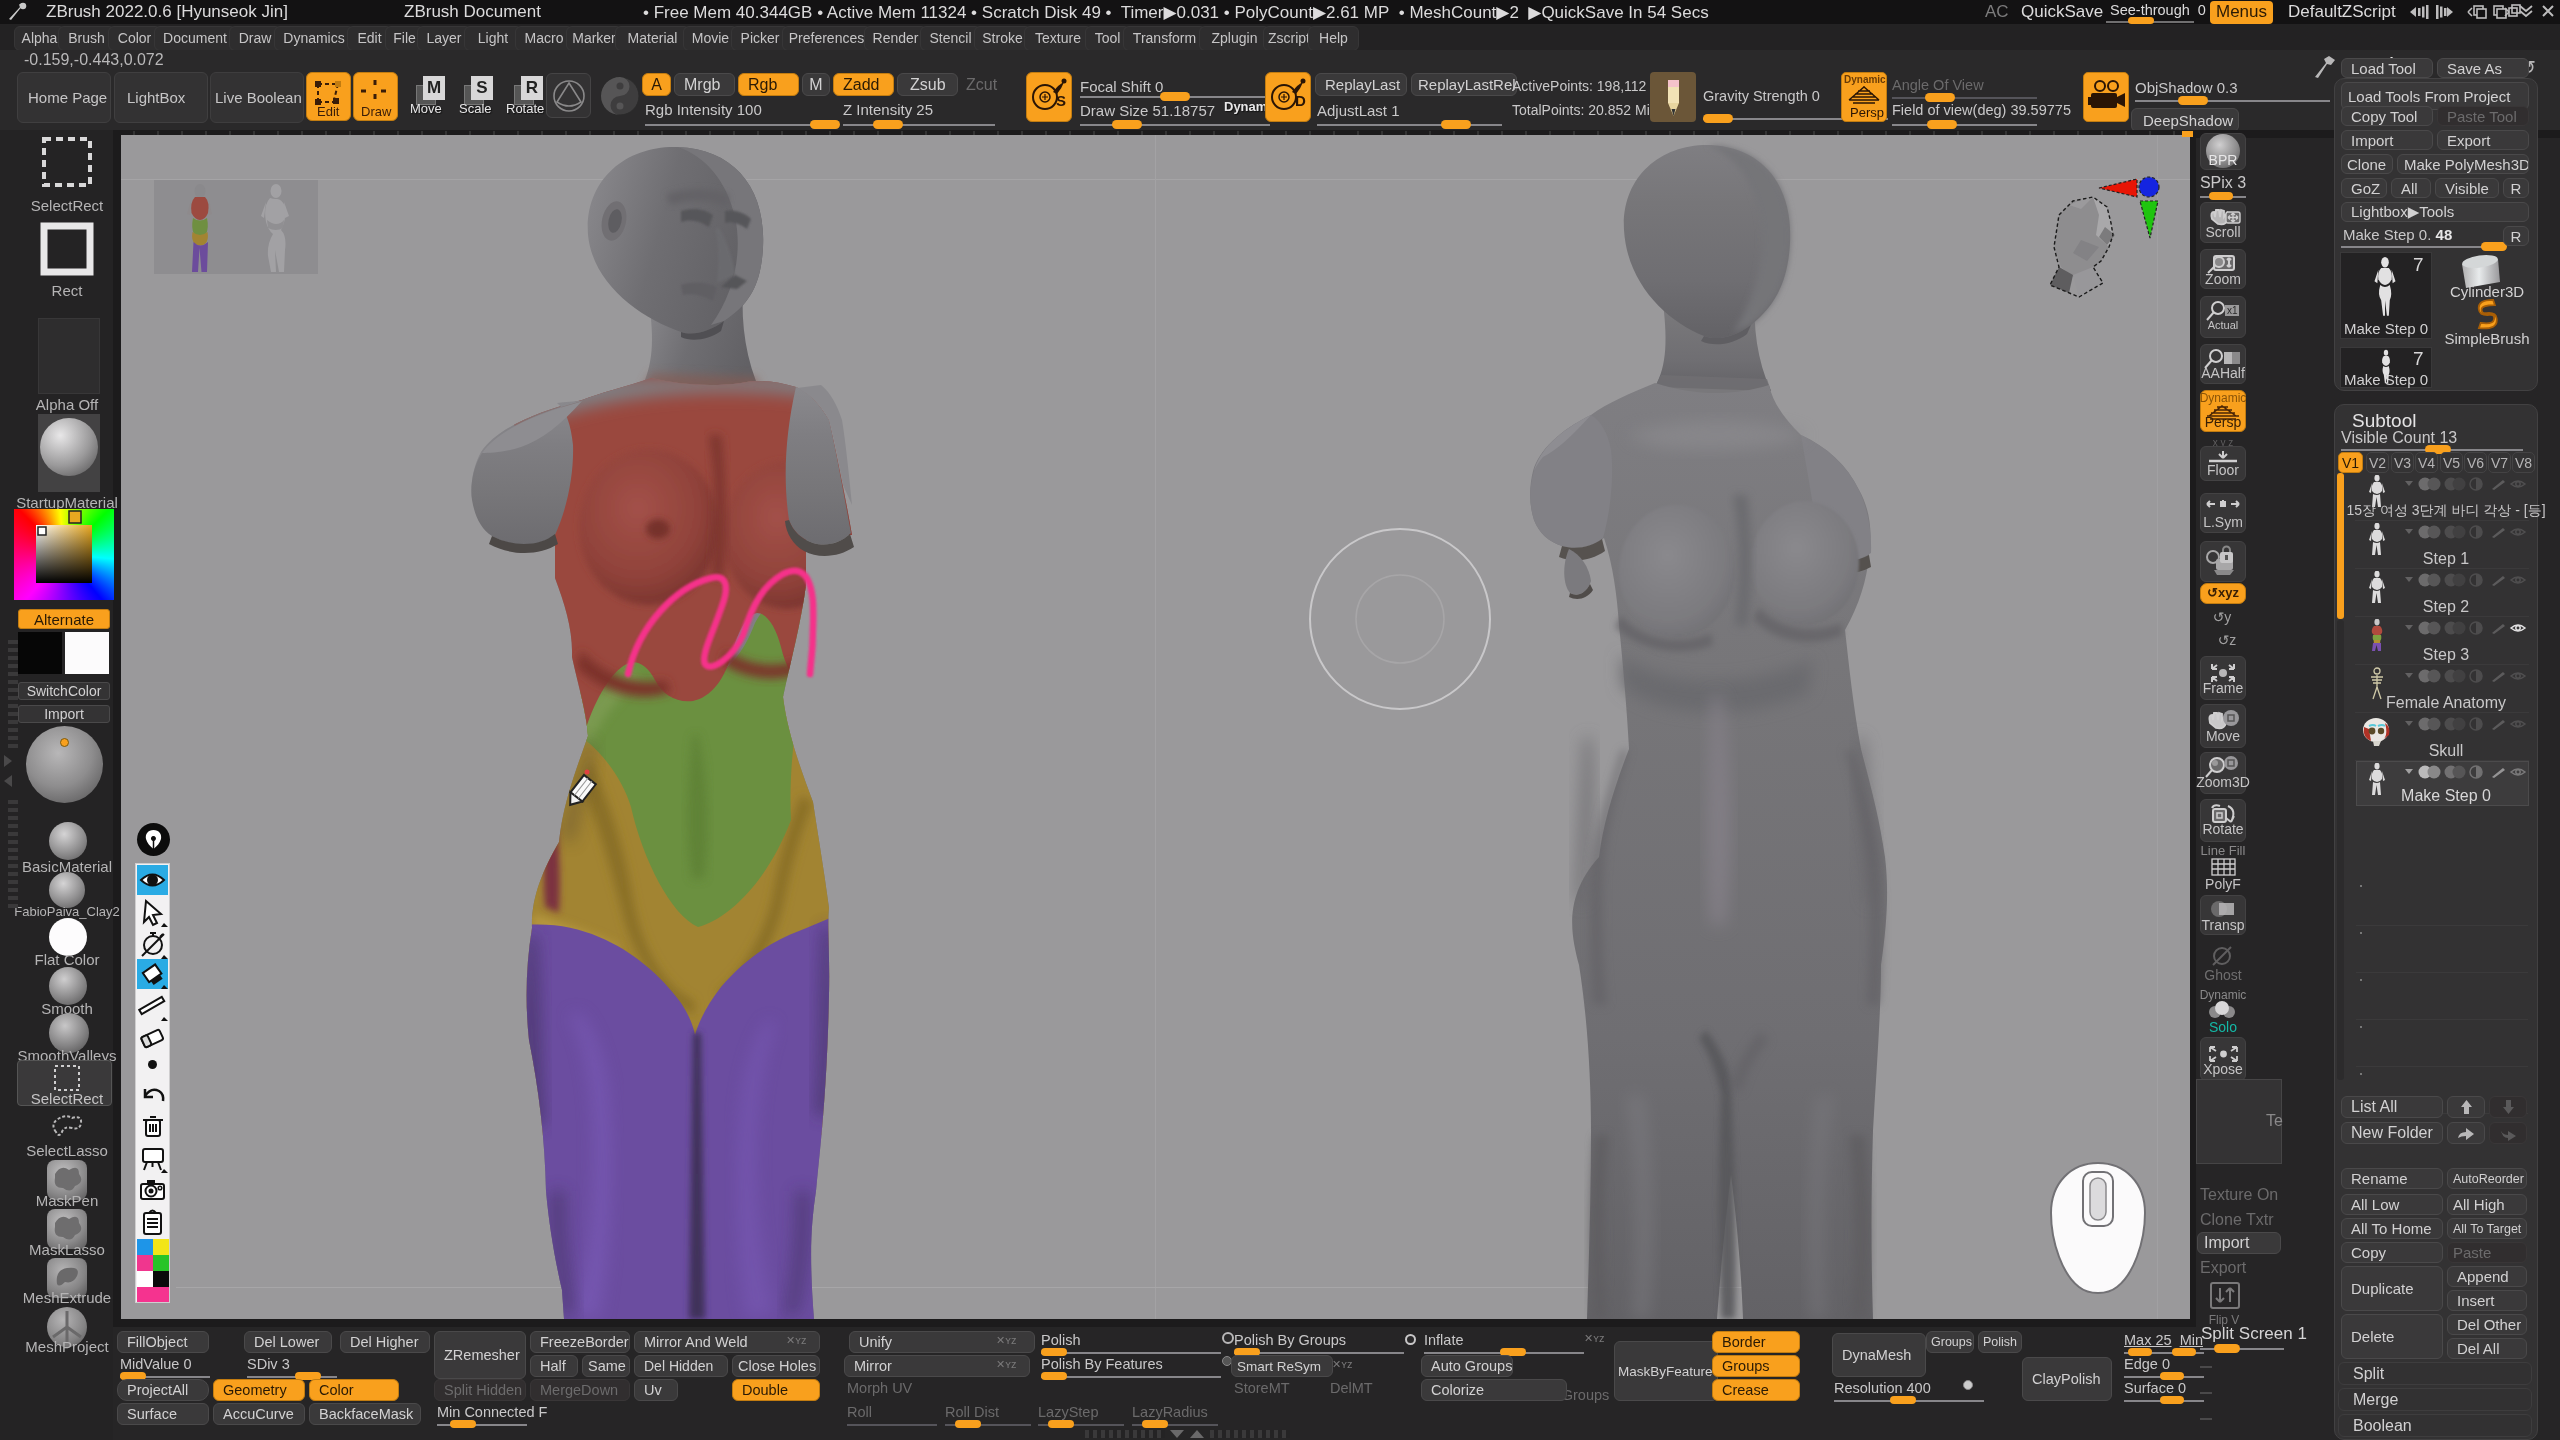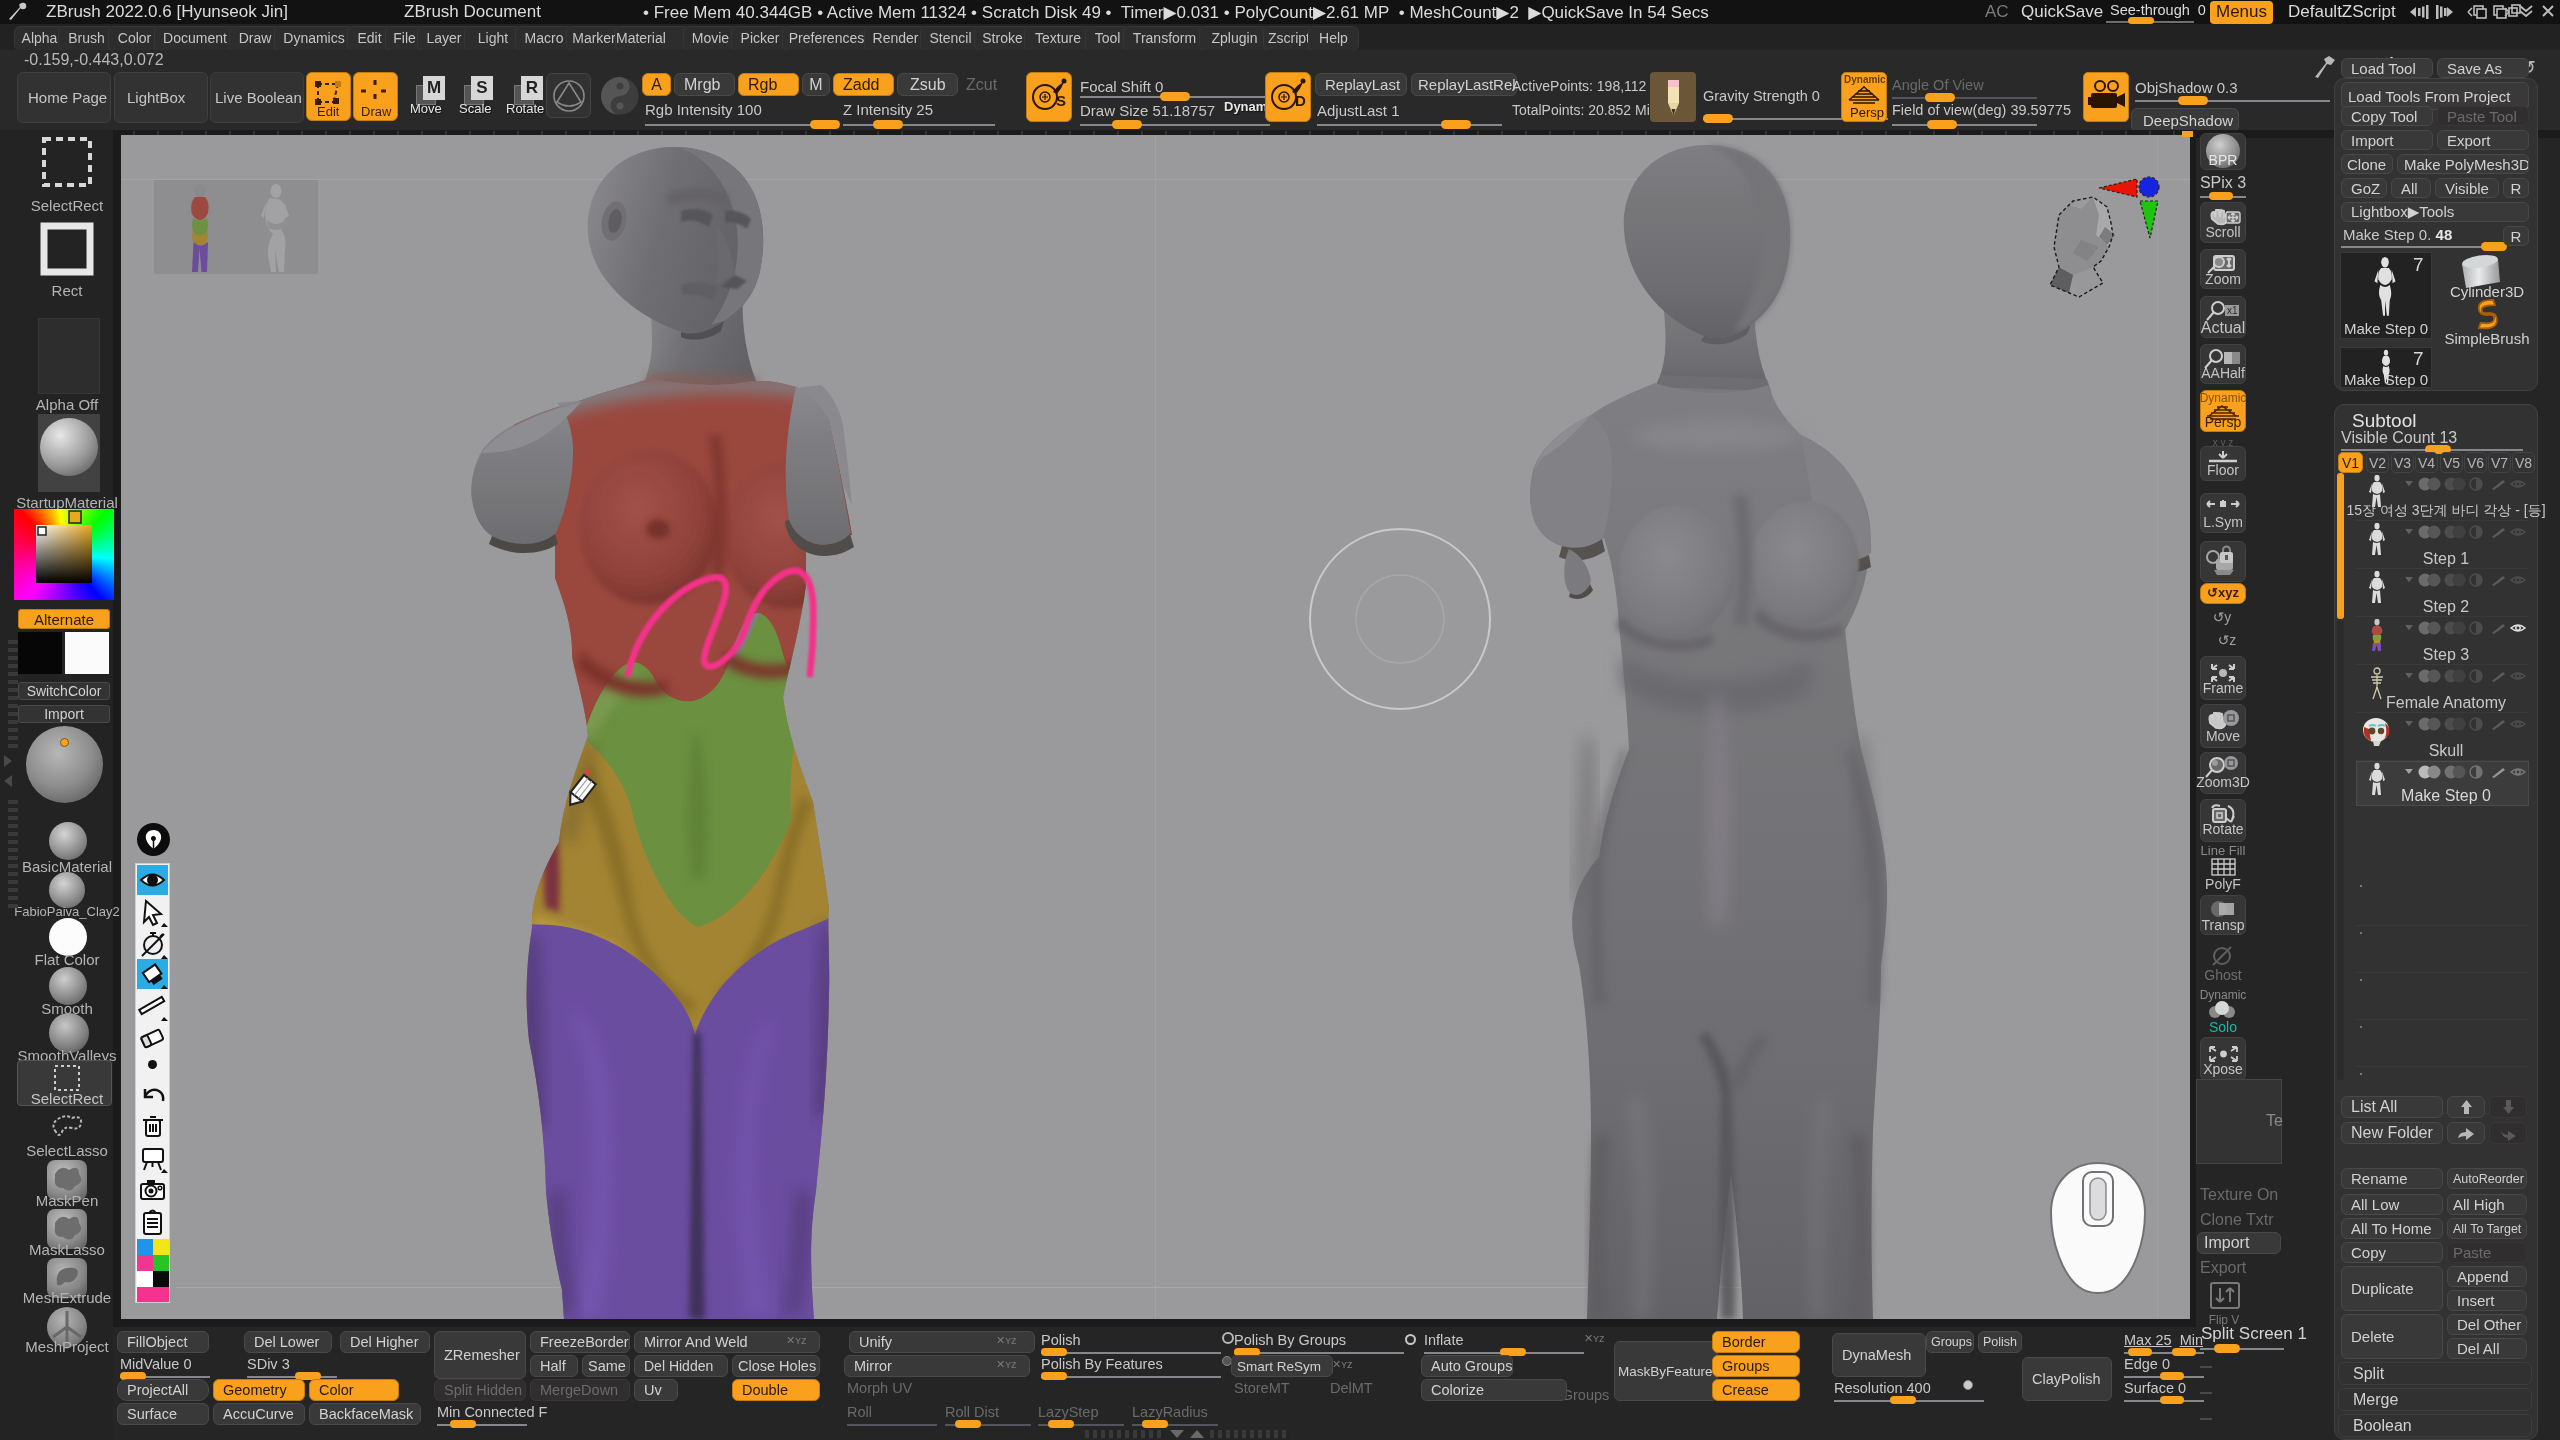--- a/index.html
+++ b/index.html
@@ -78,21 +78,21 @@
 <div class="mitem" style="left:108px;width:53px;padding:0;text-align:center;">Color</div>
 <div class="mitem" style="left:154px;width:82px;padding:0;text-align:center;">Document</div>
 <div class="mitem" style="left:229px;width:52px;padding:0;text-align:center;">Draw</div>
 <div class="mitem" style="left:274px;width:80px;padding:0;text-align:center;">Dynamics</div>
 <div class="mitem" style="left:347px;width:45px;padding:0;text-align:center;">Edit</div>
 <div class="mitem" style="left:385px;width:39px;padding:0;text-align:center;">File</div>
 <div class="mitem" style="left:417px;width:54px;padding:0;text-align:center;">Layer</div>
 <div class="mitem" style="left:464px;width:58px;padding:0;text-align:center;">Light</div>
 <div class="mitem" style="left:515px;width:58px;padding:0;text-align:center;">Macro</div>
 <div class="mitem" style="left:566px;width:56px;padding:0;text-align:center;">Marker</div>
-<div class="mitem" style="left:615px;width:75px;padding:0;">Material</div>
+<div class="mitem" style="left:615px;width:75px;padding:0;text-align:center;">Material</div>
 <div class="mitem" style="left:683px;width:55px;padding:0;text-align:center;">Movie</div>
 <div class="mitem" style="left:731px;width:58px;padding:0;text-align:center;">Picker</div>
 <div class="mitem" style="left:782px;width:89px;padding:0;text-align:center;">Preferences</div>
 <div class="mitem" style="left:864px;width:63px;padding:0;text-align:center;">Render</div>
 <div class="mitem" style="left:920px;width:61px;padding:0;text-align:center;">Stencil</div>
 <div class="mitem" style="left:974px;width:57px;padding:0;text-align:center;">Stroke</div>
 <div class="mitem" style="left:1024px;width:68px;padding:0;text-align:center;">Texture</div>
 <div class="mitem" style="left:1085px;width:45px;padding:0;text-align:center;">Tool</div>
 <div class="mitem" style="left:1123px;width:83px;padding:0;text-align:center;">Transform</div>
 <div class="mitem" style="left:1199px;width:71px;padding:0;text-align:center;">Zplugin</div>
@@ -787,21 +787,21 @@
     <div class="abs" style="left:2223px;top:271px;transform:translateX(-50%);color:#c6c5c6;font-size:14px;white-space:nowrap;">Zoom</div>
     <div class="abs" style="left:2200px;top:296px;width:46px;height:42px;background:#373637;border:1px solid #434243;border-radius:6px;"></div>
     <svg class="abs" style="left:2200px;top:299px" width="46" height="24" viewBox="0 0 46 24">
       <g stroke="#cfcecf" stroke-width="2" fill="none">
         <circle cx="18" cy="9" r="6"></circle>
         <path d="M14 13 L7 21"></path>
       </g>
       <rect x="25" y="6" width="14" height="11" fill="#9a999a"></rect>
       <text x="27" y="15" font-size="10" fill="#2a2a2a" font-family="Liberation Sans">x1</text>
     </svg>
-    <div class="abs" style="left:2223px;top:319px;transform:translateX(-50%);color:#c6c5c6;font-size:16px;white-space:nowrap;">Actual</div>
+    <div class="abs" style="left:2223px;top:319px;transform:translateX(-50%);color:#c6c5c6;font-size:11px;white-space:nowrap;">Actual</div>
     <div class="abs" style="left:2200px;top:344px;width:46px;height:40px;background:#373637;border:1px solid #434243;border-radius:6px;"></div>
     <svg class="abs" style="left:2200px;top:347px" width="46" height="24" viewBox="0 0 46 24">
       <g stroke="#cfcecf" stroke-width="2" fill="none">
         <circle cx="16" cy="9" r="6"></circle>
         <path d="M12 13 L5 21"></path>
       </g>
       <rect x="24" y="5" width="16" height="12" fill="#8a898a"></rect>
       <rect x="24" y="5" width="8" height="12" fill="#b8b7b8"></rect>
     </svg>
     <div class="abs" style="left:2223px;top:365px;transform:translateX(-50%);color:#c6c5c6;font-size:14px;white-space:nowrap;">AAHalf</div>

